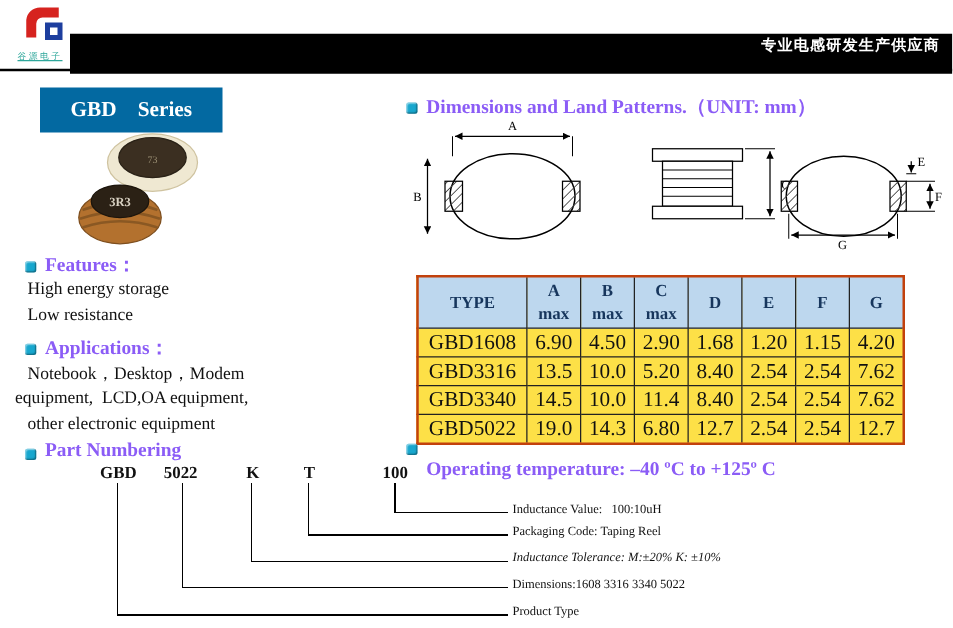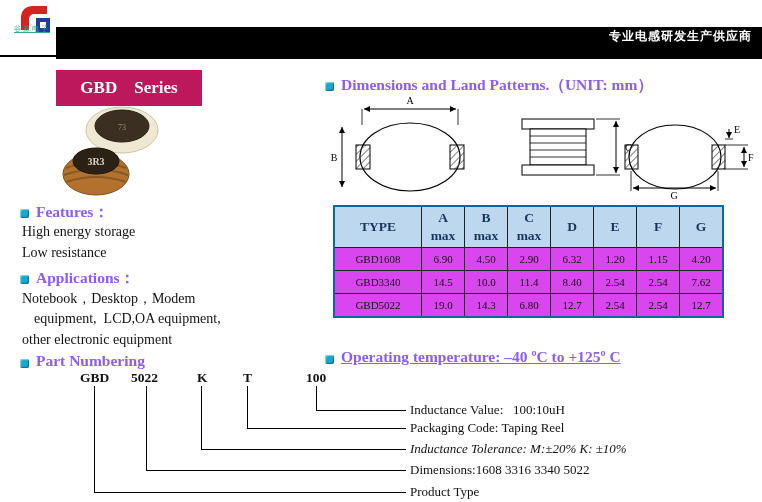--- a/index.html
+++ b/index.html
@@ -5,46 +5,46 @@
   html,body{margin:0;padding:0;background:#fff;}
   #page{position:relative;width:762px;height:502px;background:#ffffff;overflow:hidden;
         font-family:"Liberation Serif","DejaVu Serif",serif;color:#111;}
 
   
   #topbar{position:absolute;left:56px;right:0;top:27px;height:32px;background:#000;}
   #tagline{position:absolute;right:10px;top:1px;color:#fff;font-size:12px;font-weight:bold;
            font-family:"Liberation Sans","DejaVu Sans",sans-serif;letter-spacing:1px;}
   #rule{position:absolute;left:0;top:55px;width:762px;height:2px;background:#000;}
   #logo{position:absolute;left:16px;top:3px;}
-  #logo-caption{position:absolute;left:14px;top:24px;font-size:7px;color:#2FA79B;letter-spacing:2px;text-decoration:underline;}
-
-  
-  #series-box{position:absolute;left:56px;top:70px;width:146px;height:36px;background:#be185d;
+  #logo-caption{position:absolute;left:14px;top:40px;font-size:7px;color:#2FA79B;letter-spacing:2px;text-decoration:underline;}
+
+  
+  #series-box{position:absolute;left:32px;top:70px;width:146px;height:36px;background:#0369a1;
               color:#fff;font-weight:bold;font-size:17px;display:flex;align-items:center;
               justify-content:center;white-space:pre;}
   #photo{position:absolute;left:52px;top:102px;}
 
   .bullet{position:absolute;width:9px;height:9px;background:#18A7CE;border-radius:2px;
           box-shadow:inset -1px -1px 1px rgba(0,0,0,.35), inset 1px 1px 1px rgba(255,255,255,.5);}
   .h{position:absolute;font-weight:bold;font-size:15.5px;color:#8b5cf6;white-space:pre;}
   .body-line{position:absolute;font-size:14px;color:#111;white-space:pre;}
 
   
   .code{position:absolute;top:370px;font-weight:bold;font-size:13.5px;}
-  .pn-label{position:absolute;left:410px;font-size:13px;white-space:pre;}
+  .pn-label{position:absolute;left:410px;font-size:10px;white-space:pre;}
   #connectors{position:absolute;left:0;top:0;width:762px;height:502px;pointer-events:none;}
 
   
   #drawings{position:absolute;left:330px;top:95px;}
-  table.spec{position:absolute;left:333px;top:205px;border-collapse:collapse;
-             border:2px solid #0369a1;background:#d946ef;}
+  table.spec{position:absolute;left:333px;top:220px;border-collapse:collapse;
+             border:2px solid #c2410c;background:#fde047;}
   table.spec th,table.spec td{border:1px solid #222;text-align:center;padding:0;}
   table.spec th{background:#BDD7EE;color:#17365D;font-weight:bold;font-size:13.5px;
                 white-space:pre-line;line-height:1.3;height:40px;vertical-align:middle;}
-  table.spec td{font-size:11px;height:22px;}
+  table.spec td{font-size:17px;height:22px;}
   th.c-type{width:86px;} th.c-num{width:42px;}
 </style>
 </head>
 <body>
 
 <div id="page">
 
   <svg id="logo" width="40" height="34" viewBox="0 0 40 34">
     <path d="M5 13 a11 11 0 0 1 11 -10 h15 v8 h-13 a5 5 0 0 0 -5 5 v11 h-8 z" fill="#D6231F"></path>
     <path d="M20 15 h14 v14 h-14 z" fill="#1D3E9E"></path>
@@ -75,21 +75,21 @@
   </svg>
 
   <span class="bullet" style="left:20px;top:209px;"></span>
   <div class="h" style="left:36px;top:202px;">Features：</div>
   <div class="body-line" style="left:22px;top:224px;">High energy storage</div>
   <div class="body-line" style="left:22px;top:245px;">Low resistance</div>
 
   <span class="bullet" style="left:20px;top:275px;"></span>
   <div class="h" style="left:36px;top:268px;">Applications：</div>
   <div class="body-line" style="left:22px;top:290px;">Notebook，Desktop，Modem</div>
-  <div class="body-line" style="left:34px;top:311px;">equipment,  LCD,OA equipment,</div>
+  <div class="body-line" style="left:12px;top:311px;">equipment,  LCD,OA equipment,</div>
   <div class="body-line" style="left:22px;top:332px;">other electronic equipment</div>
 
   <span class="bullet" style="left:20px;top:359px;"></span>
   <div class="h" style="left:36px;top:352px;">Part Numbering</div>
 
   <span class="code" style="left:80px;">GBD</span>
   <span class="code" style="left:131px;">5022</span>
   <span class="code" style="left:197px;">K</span>
   <span class="code" style="left:243px;">T</span>
   <span class="code" style="left:306px;">100</span>
@@ -182,24 +182,34 @@
         <th class="c-num">F</th>
         <th class="c-num">G</th>
       </tr>
     </thead>
     <tbody>
       <tr>
         <td>GBD1608</td>
         <td>6.90</td>
         <td>4.50</td>
         <td>2.90</td>
-        <td>6.32</td>
+        <td>1.68</td>
         <td>1.20</td>
         <td>1.15</td>
         <td>4.20</td>
+      </tr>
+      <tr>
+        <td>GBD3316</td>
+        <td>13.5</td>
+        <td>10.0</td>
+        <td>5.20</td>
+        <td>8.40</td>
+        <td>2.54</td>
+        <td>2.54</td>
+        <td>7.62</td>
       </tr>
       <tr>
         <td>GBD3340</td>
         <td>14.5</td>
         <td>10.0</td>
         <td>11.4</td>
         <td>8.40</td>
         <td>2.54</td>
         <td>2.54</td>
         <td>7.62</td>
@@ -211,15 +221,15 @@
         <td>6.80</td>
         <td>12.7</td>
         <td>2.54</td>
         <td>2.54</td>
         <td>12.7</td>
       </tr>
     </tbody>
   </table>
 
   <span class="bullet" style="left:325px;top:355px;"></span>
-  <div class="h" style="left:341px;top:348px;text-decoration:underline;">Operating temperature: –40 ºC to +125º C</div>
+  <div class="h" style="left:341px;top:367px;">Operating temperature: –40 ºC to +125º C</div>
 
 </div>
 
 </body></html>

